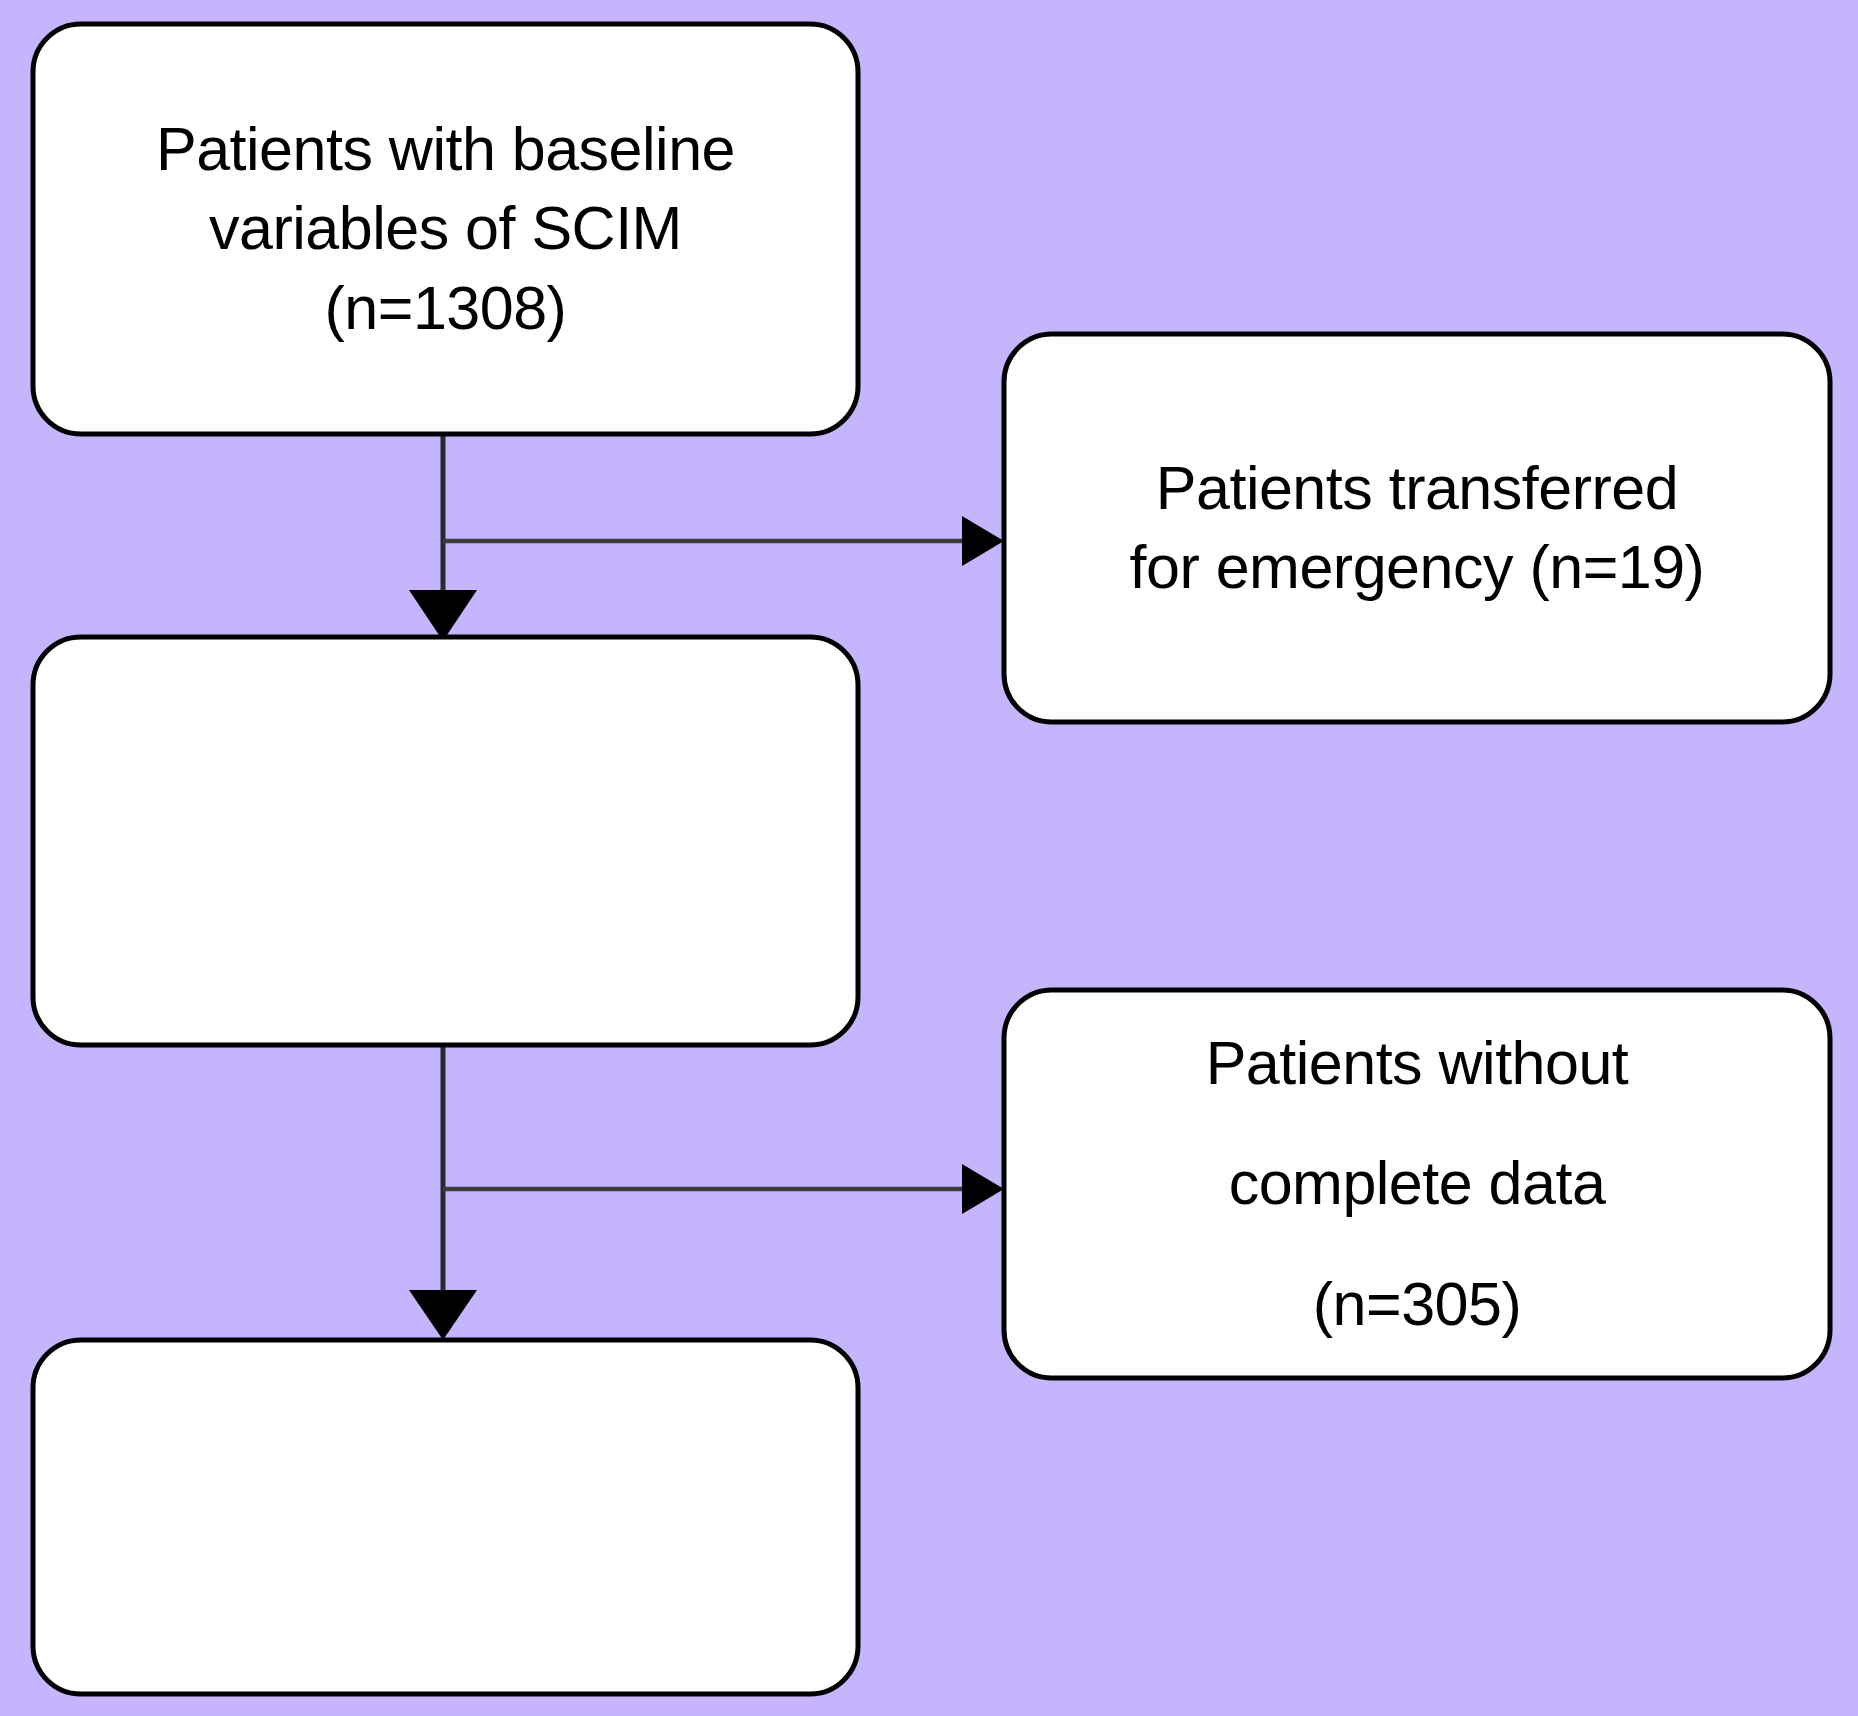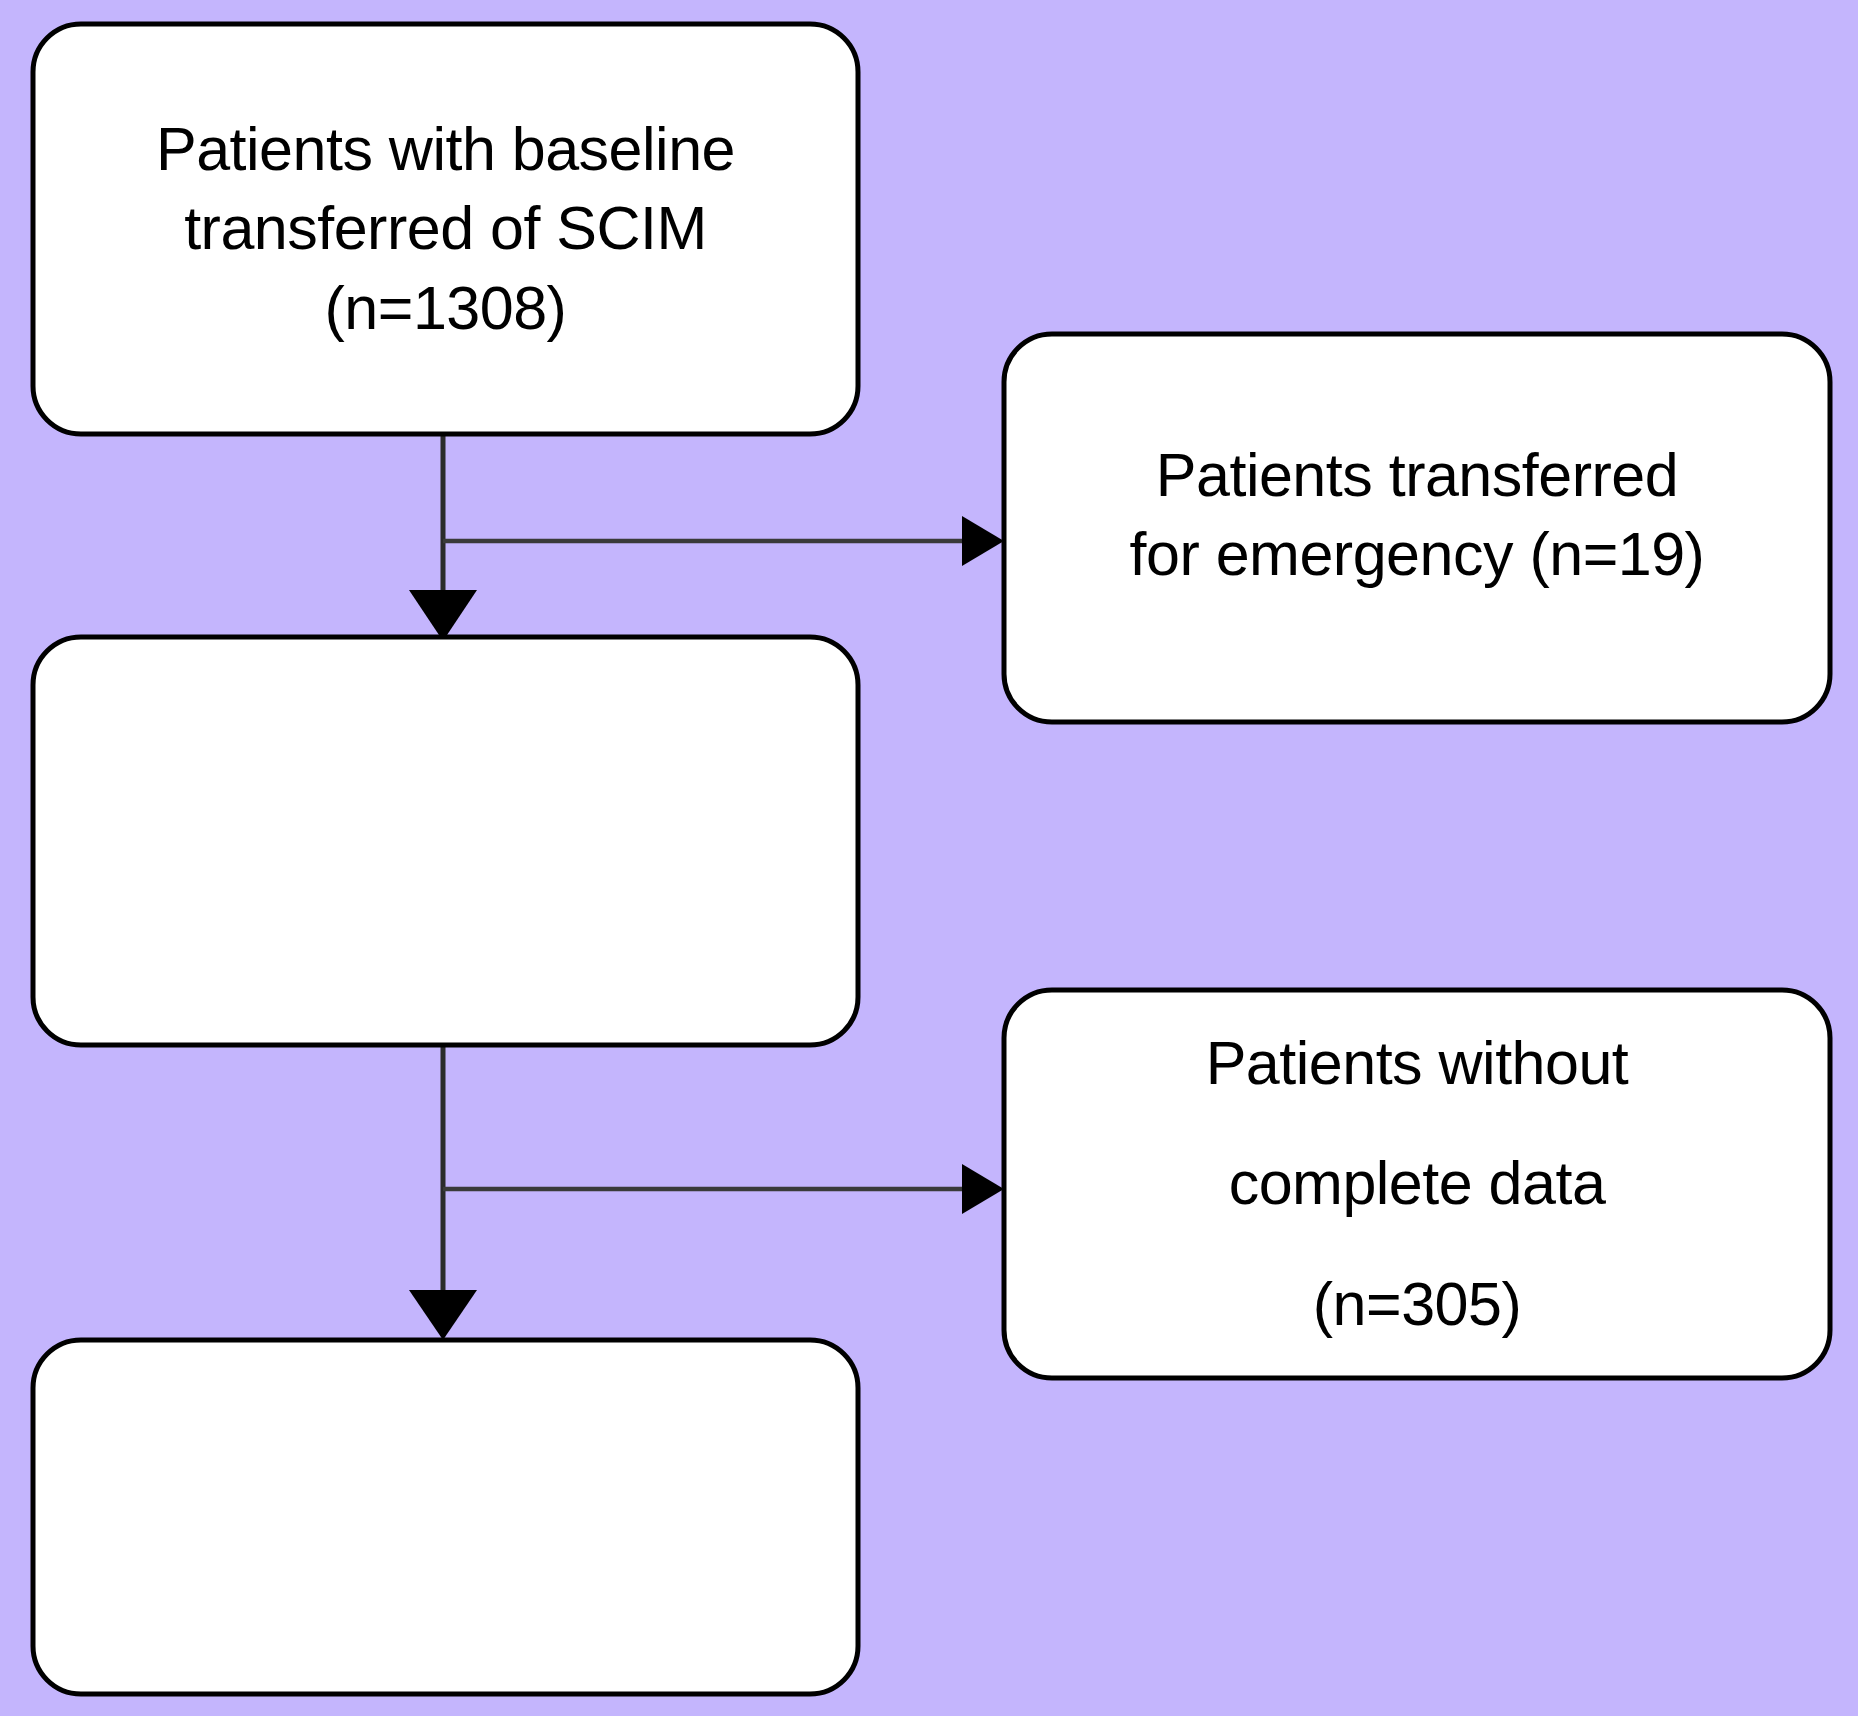--- a/index.html
+++ b/index.html
@@ -93,25 +93,25 @@
 
     <rect class="node-box" x="33" y="637" width="825" height="408" rx="48" ry="48"></rect>
 
     <rect class="node-box" x="1004" y="990" width="826" height="388" rx="48" ry="48"></rect>
 
     <rect class="node-box" x="33" y="1340" width="825" height="354" rx="48" ry="48"></rect>
   </svg>
 
   <div class="node-text" style="left:33px; top:24px; width:825px; height:410px;">
     <span>Patients with baseline</span>
-    <span>transferred of SCIM</span>
+    <span>variables of SCIM</span>
     <span>(n=1308)</span>
   </div>
 
-  <div class="node-text" style="left:1004px; top:321px; width:826px; height:388px;">
+  <div class="node-text" style="left:1004px; top:334px; width:826px; height:388px;">
     <span>Patients transferred</span>
     <span>for emergency (n=19)</span>
   </div>
 
 
   <div class="node-text" style="left:1004px; top:990px; width:826px; height:388px;gap:41px;">
     <span>Patients without</span>
     <span>complete data</span>
     <span>(n=305)</span>
   </div>

